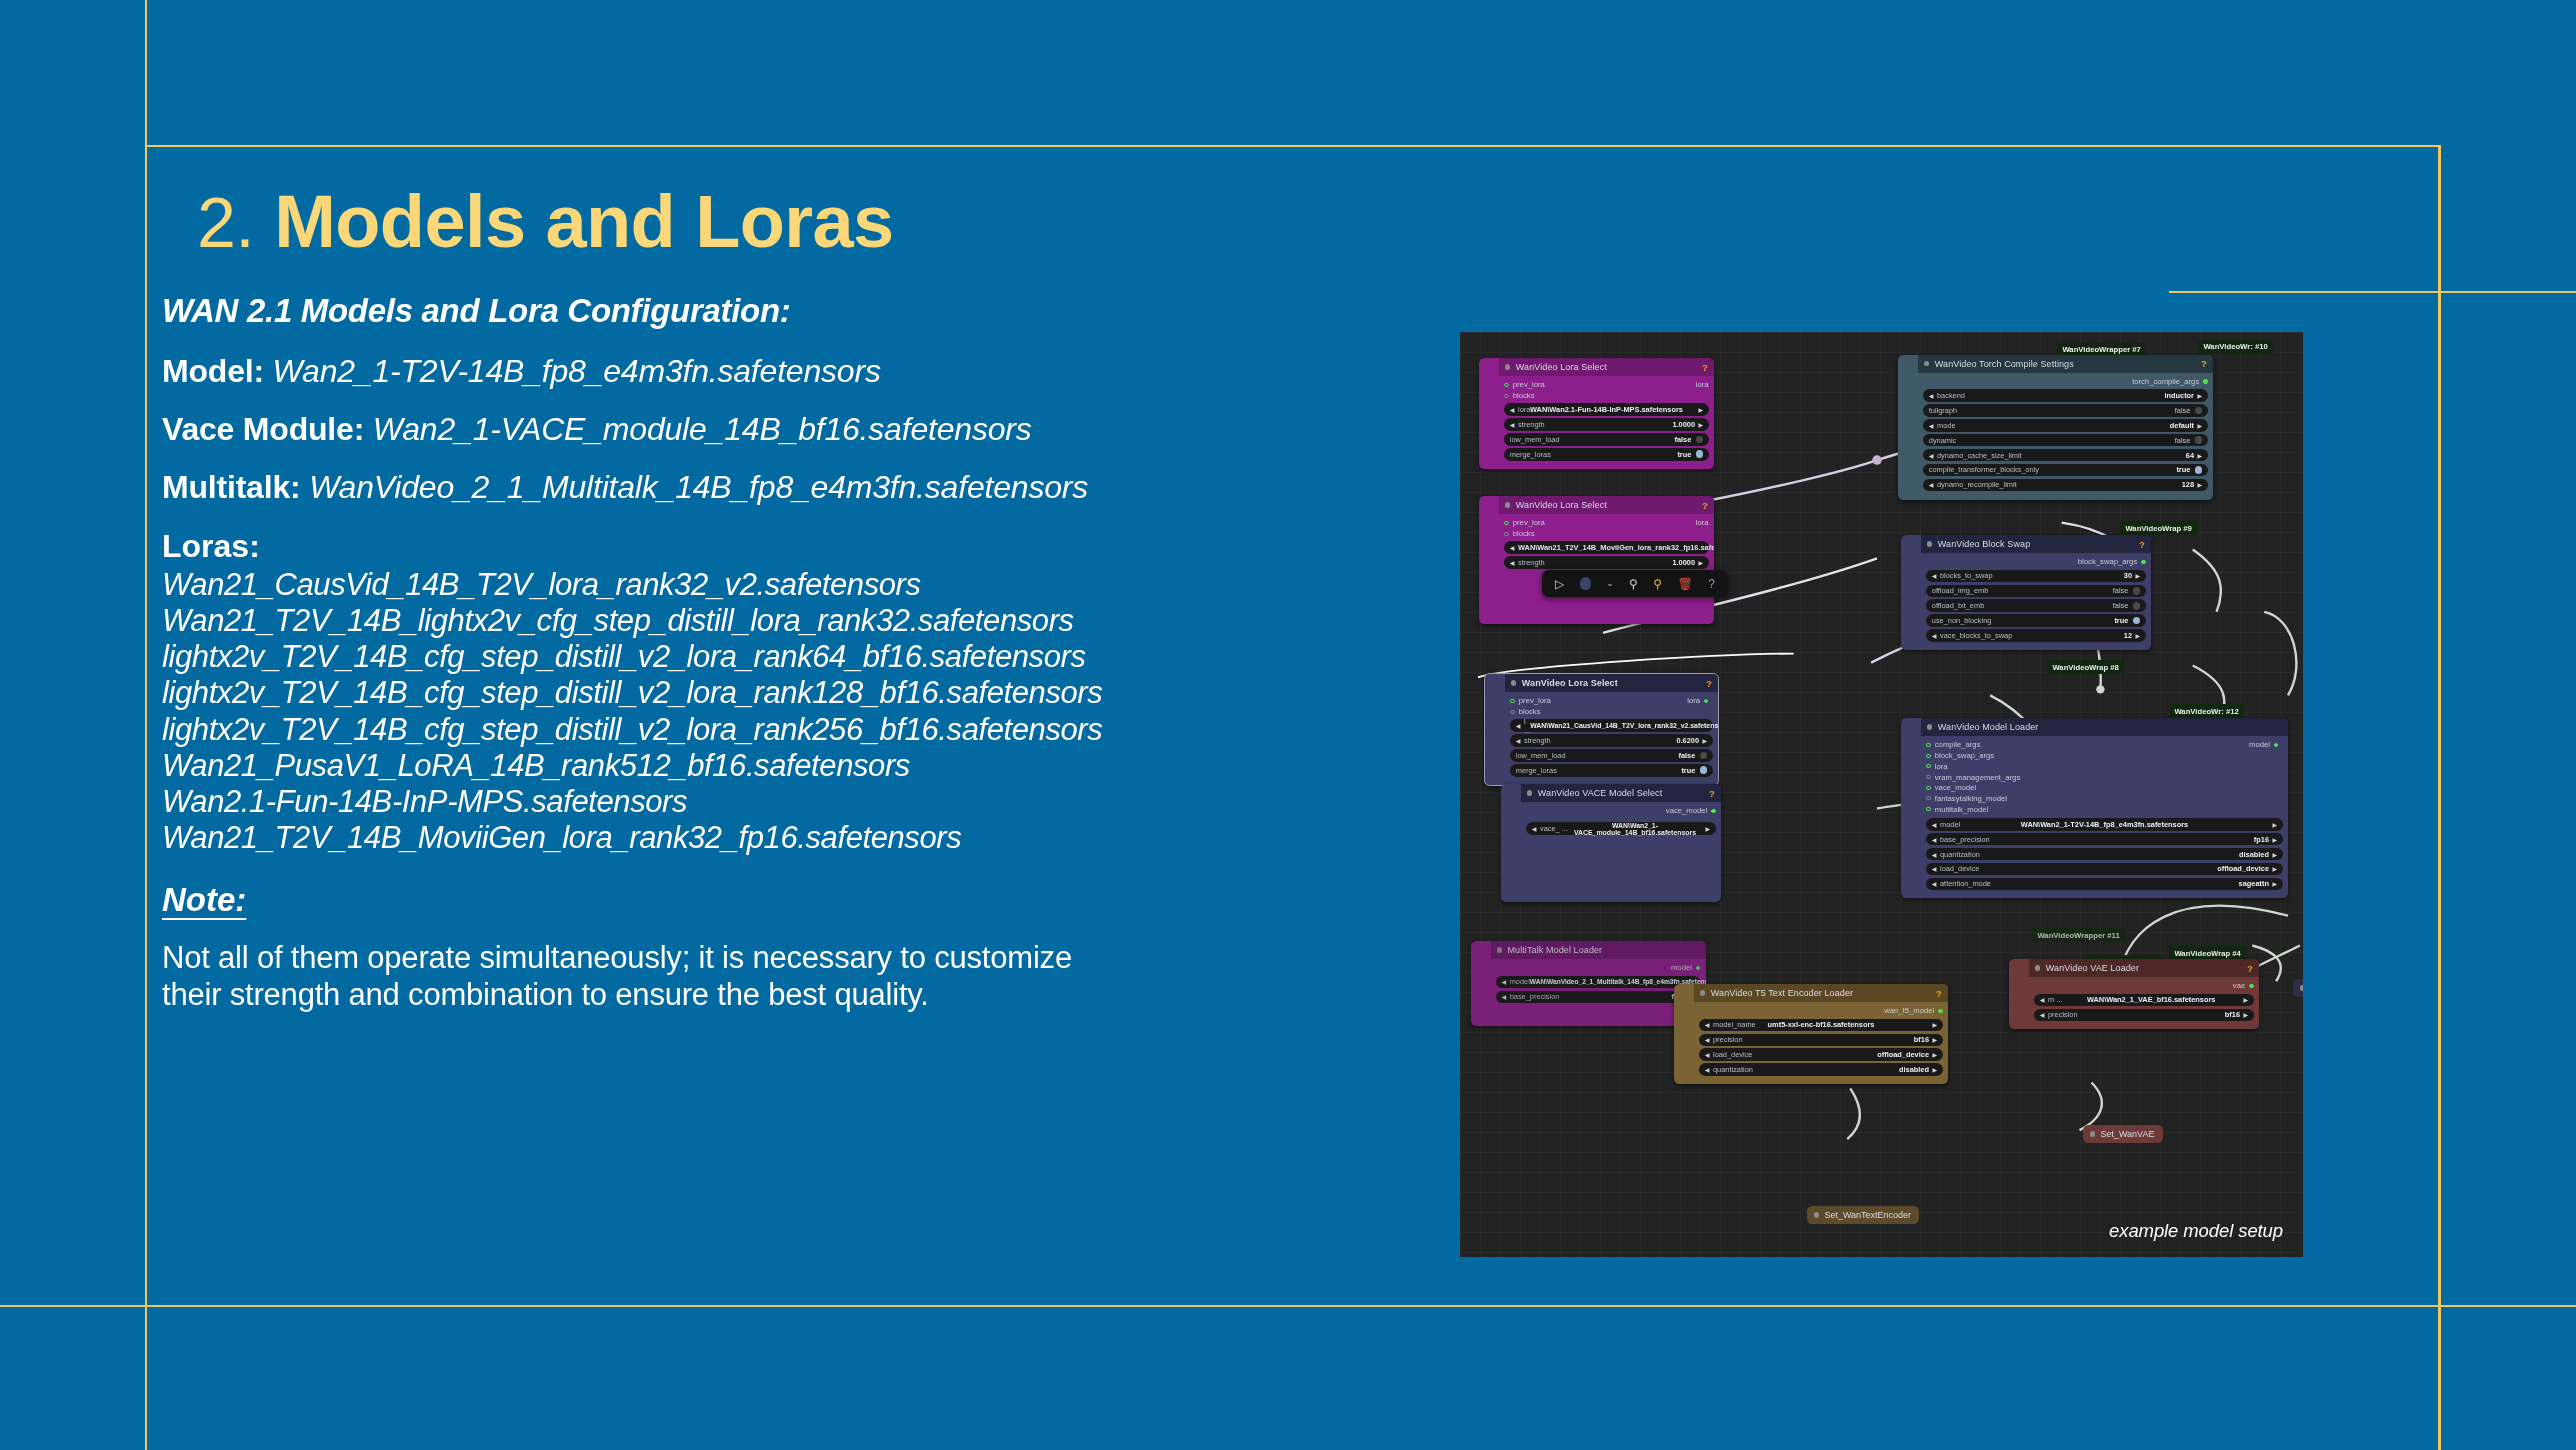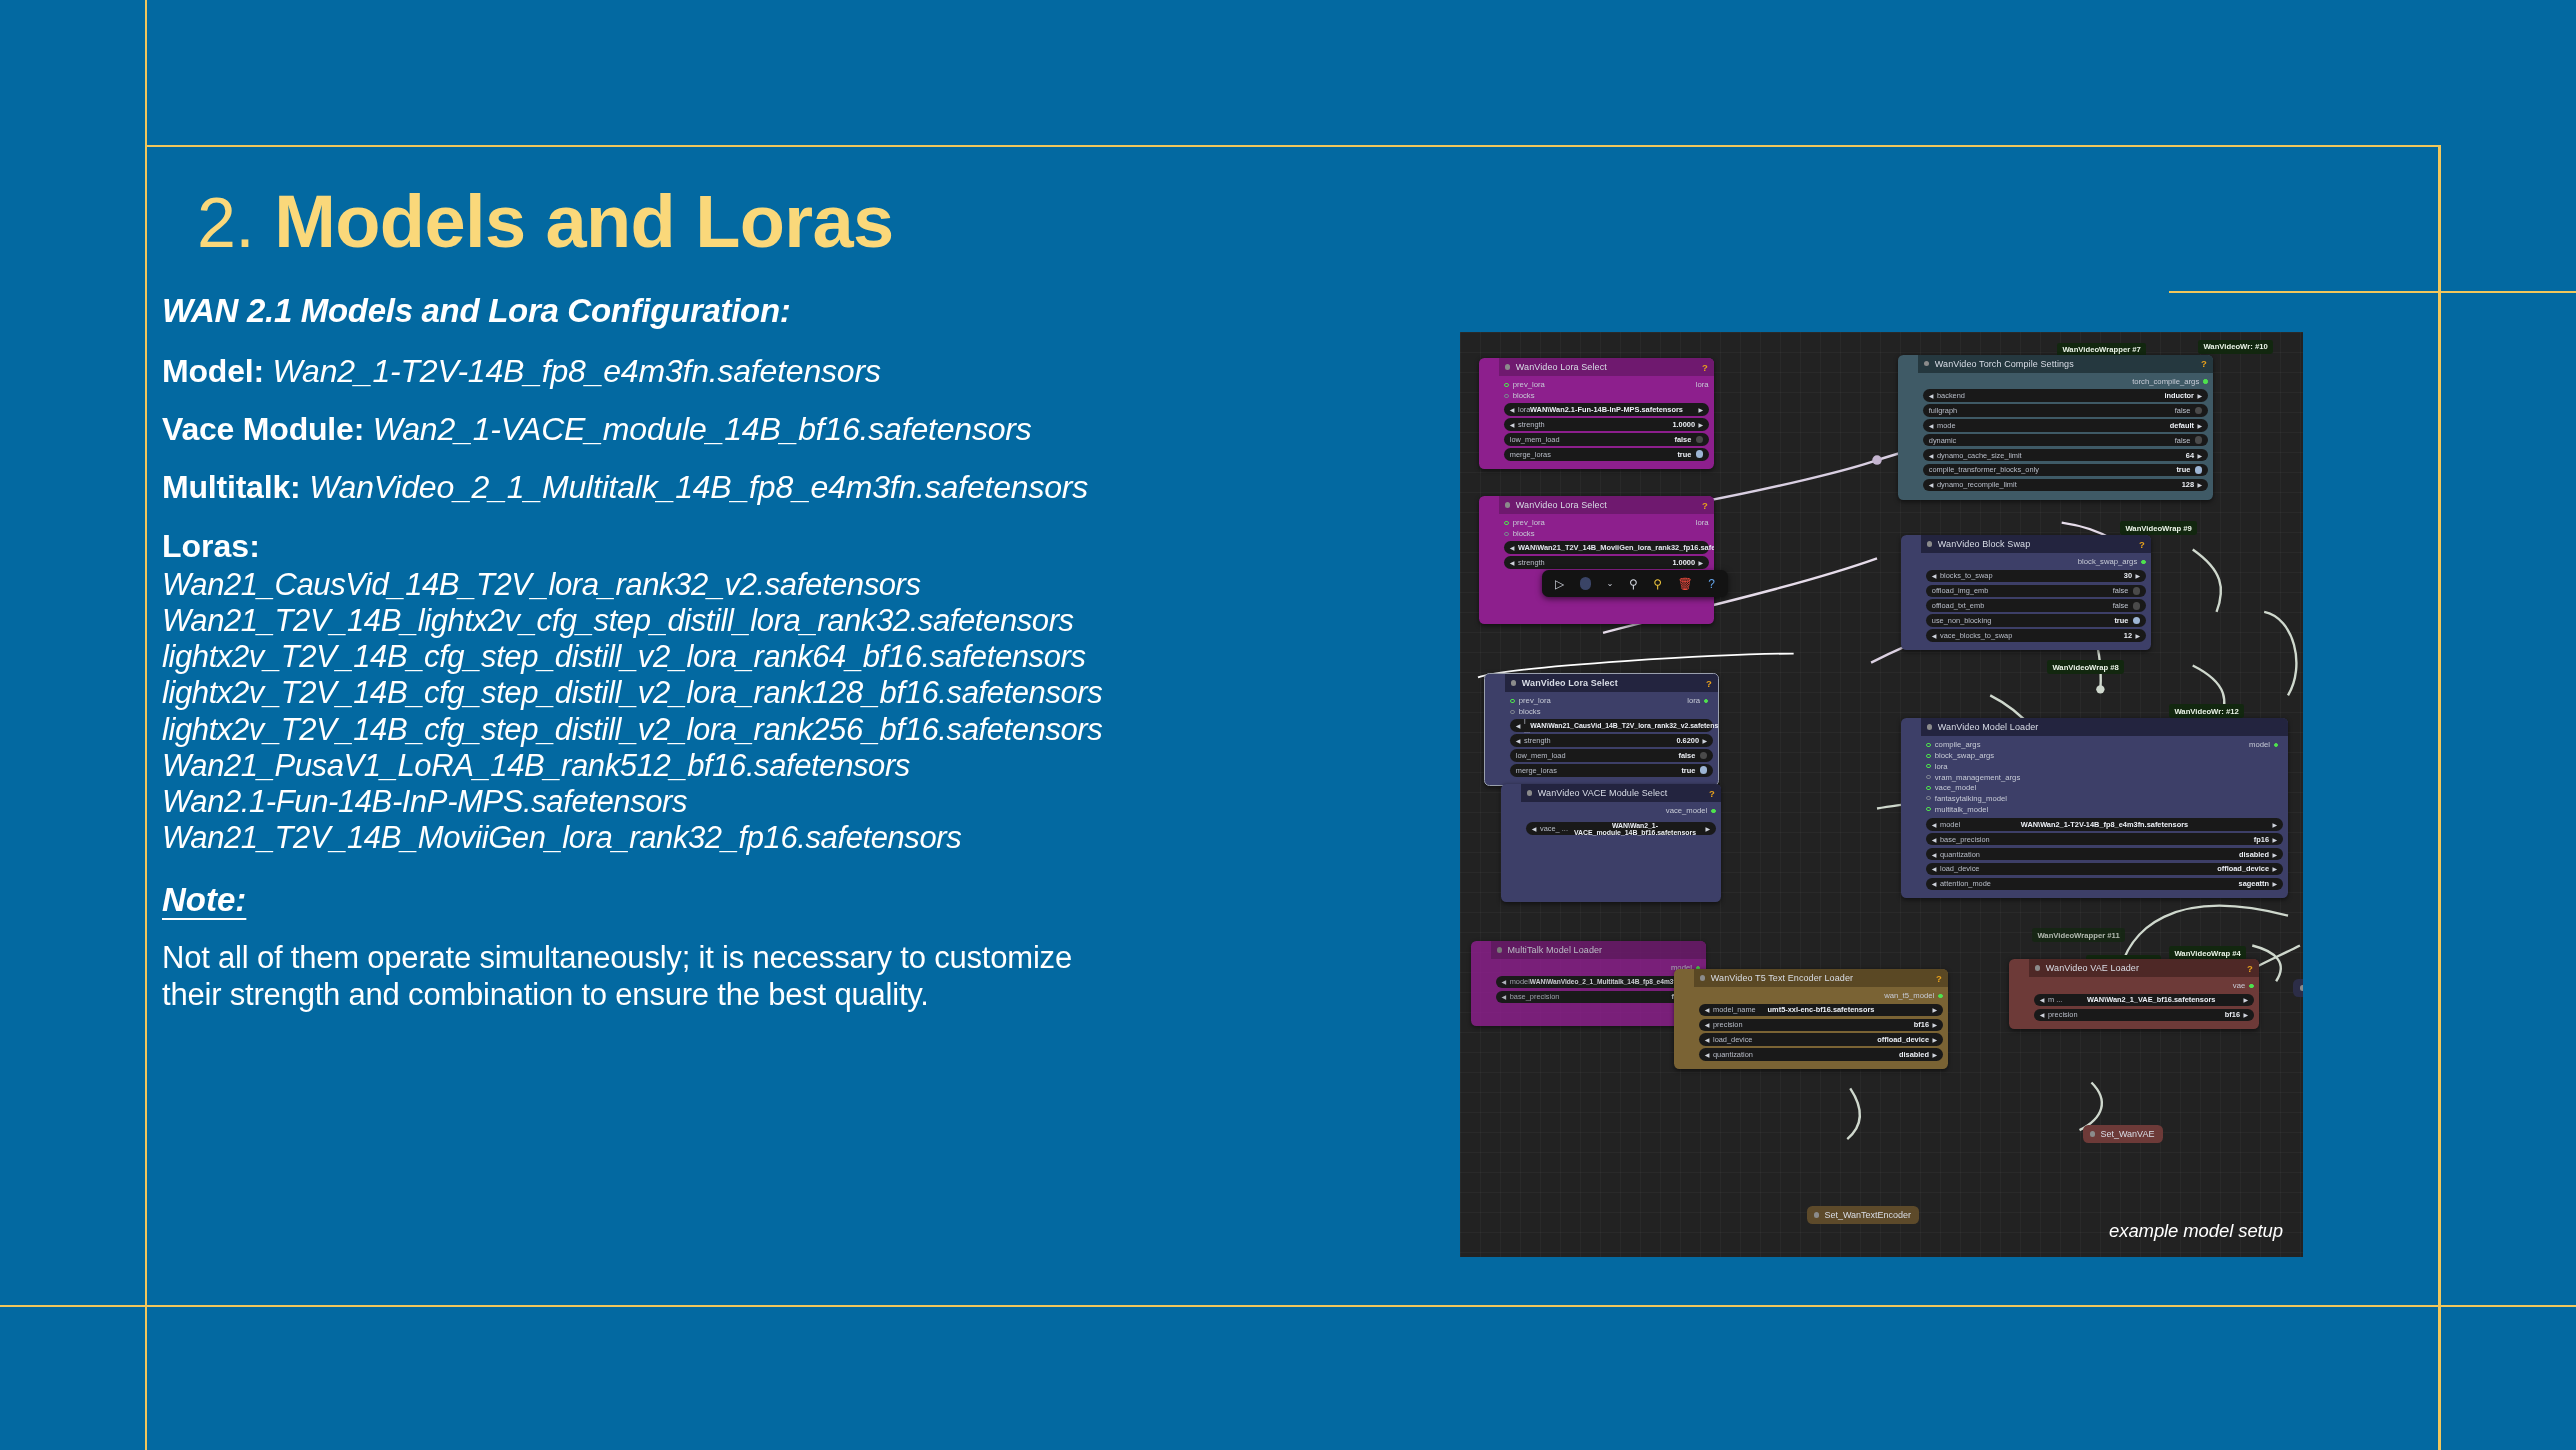--- a/index.html
+++ b/index.html
@@ -342,21 +342,21 @@
             <span class="vl">true</span>
             <span class="knob on"></span>
           </div>
       </div>
     </div>
 
     <div class="tag" style="left:587px; top:438px;">WanVideoWrap #5</div>
     <div class="node n-blue" style="left:41px; top:452px; width:220px; height:118px;">
       <div class="hdr">
         <span class="dot"></span>
-        <span>WanVideo VACE Module Select</span>
+        <span>WanVideo VACE Model Select</span>
         <span class="q">?</span>
       </div>
       <div class="body">
         <div class="port out">
             <span>vace_model</span>
             <span class="pin"></span>
           </div>
         <div class="wid" style="margin-top:6px">
             <span class="arr l">◀</span>
             <span class="nm">vace_  ...</span>
@@ -557,21 +557,21 @@
           </div>
       </div>
     </div>
 
     <div class="setnode s-blue" style="left:833px; top:647px;">
       <span class="dot"></span>
 
     </div>
 
     <div class="tag" style="left:626px; top:623px;">WanVideoWr: #13</div>
-    <div class="node n-brown" style="left:214px; top:637px; width:274px;">
+    <div class="node n-brown" style="left:214px; top:652px; width:274px;">
       <div class="hdr">
         <span class="dot"></span>
         <span>WanVideo T5 Text Encoder Loader</span>
         <span class="q">?</span>
       </div>
       <div class="body">
         <div class="port out">
             <span>wan_t5_model</span>
             <span class="pin"></span>
           </div>

